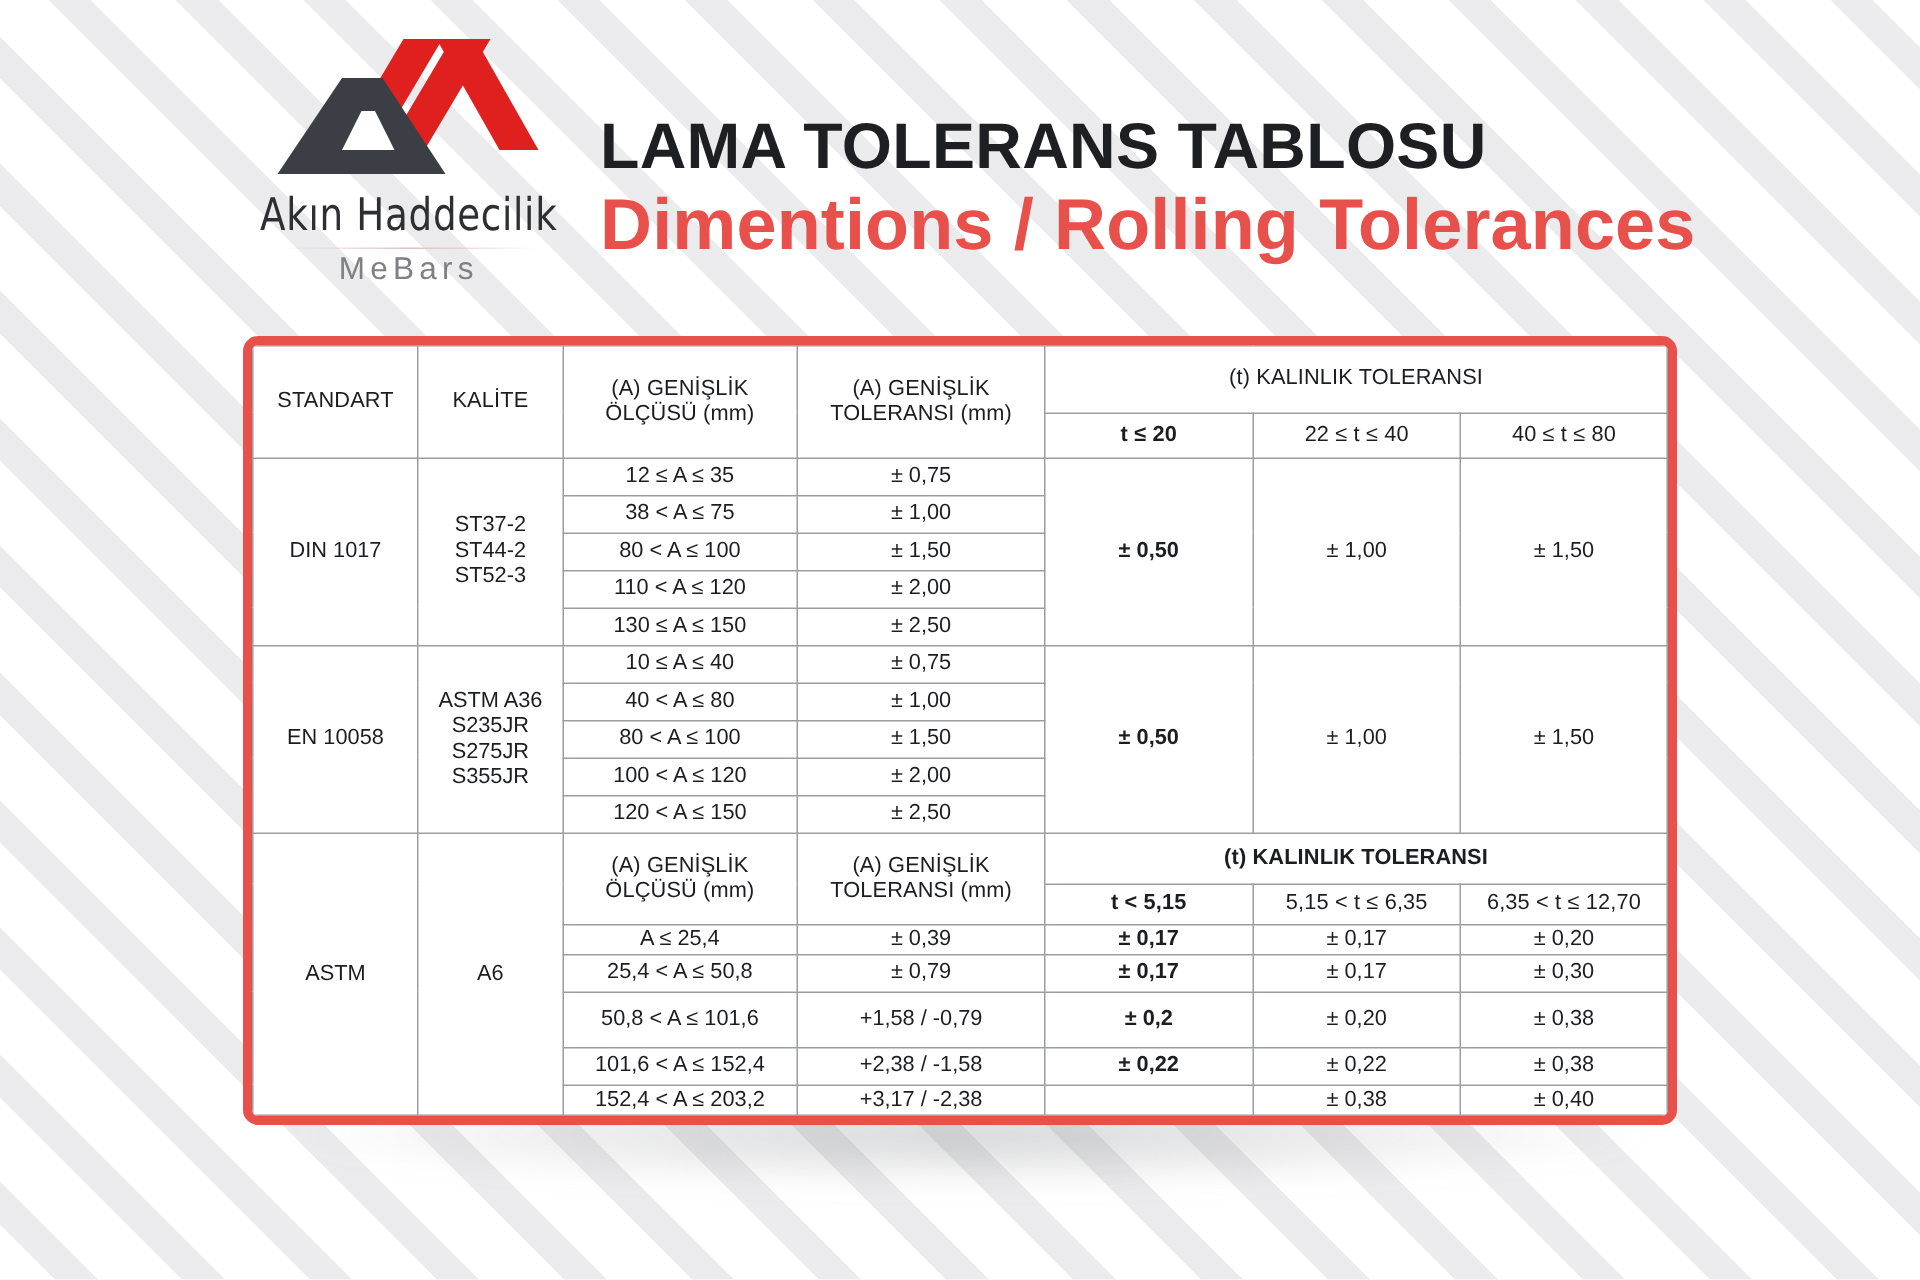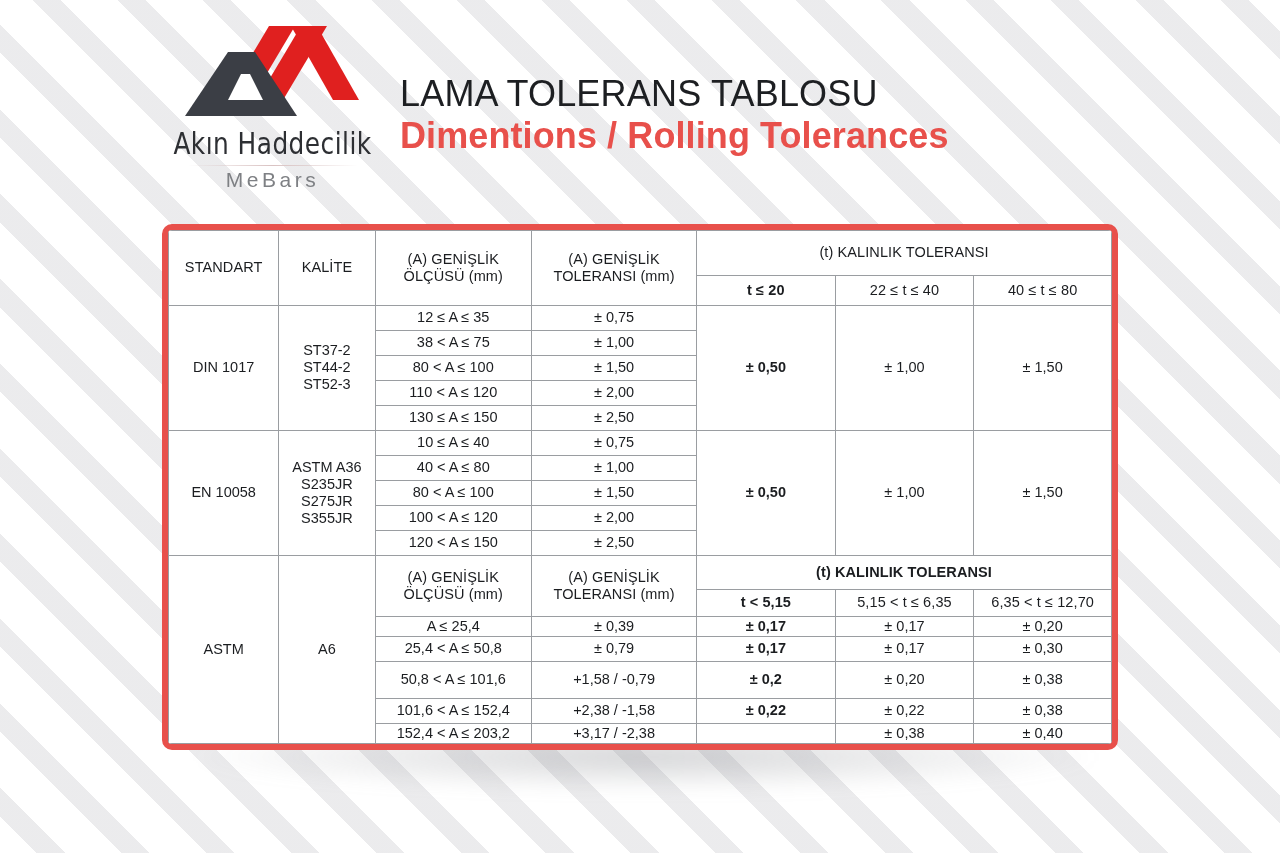--- a/index.html
+++ b/index.html
@@ -46,25 +46,25 @@
     width:170px;height:1px;margin:4px auto 2px auto;
     background:linear-gradient(90deg,rgba(220,200,200,0),#d9c2c2,rgba(220,200,200,0));
   }
   .logo-sub{
     font-size:21px;letter-spacing:3.5px;color:#7e8084;font-weight:400;
   }
   .title-block{
     position:absolute;left:400px;top:74px;
   }
   .title-top{
-    font-size:36px;font-weight:normal;color:#1d1f22;letter-spacing:.2px;
+    font-size:43px;font-weight:bold;color:#1d1f22;letter-spacing:.2px;
     line-height:1.12;white-space:nowrap;
   }
   .title-sub{
-    font-size:36px;font-weight:bold;color:#e8504b;letter-spacing:.1px;
+    font-size:48px;font-weight:bold;color:#e8504b;letter-spacing:.1px;
     line-height:1.12;margin-top:2px;white-space:nowrap;
   }
   
   .table-shadow{
     position:absolute;left:196px;top:722px;width:900px;height:70px;
     background:radial-gradient(ellipse at center, rgba(120,122,128,0.30) 0%, rgba(120,122,128,0.0) 72%);
     filter:blur(8px);
   }
   .table-wrap{
     position:absolute;left:162px;top:224px;width:956px;height:526px;

